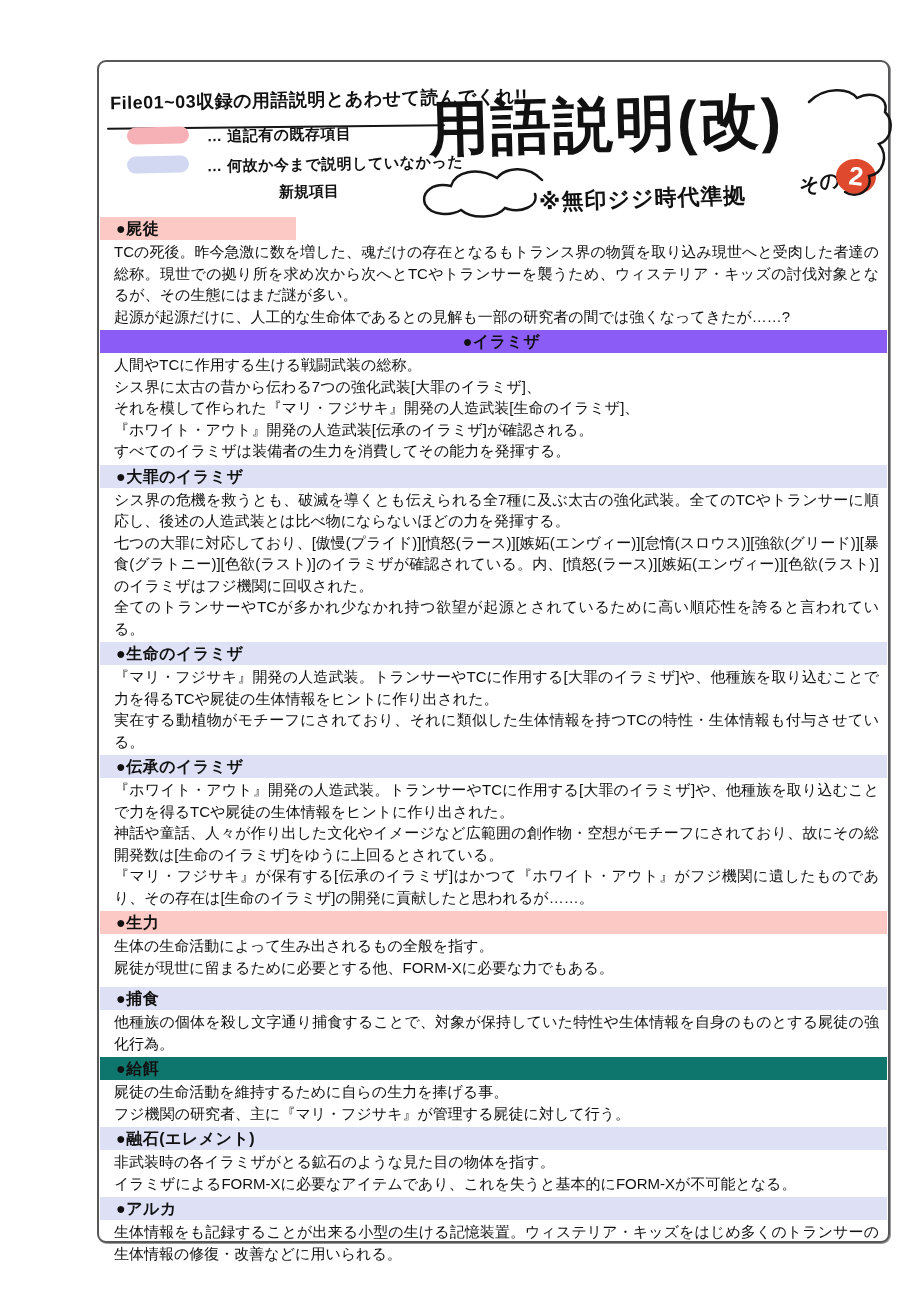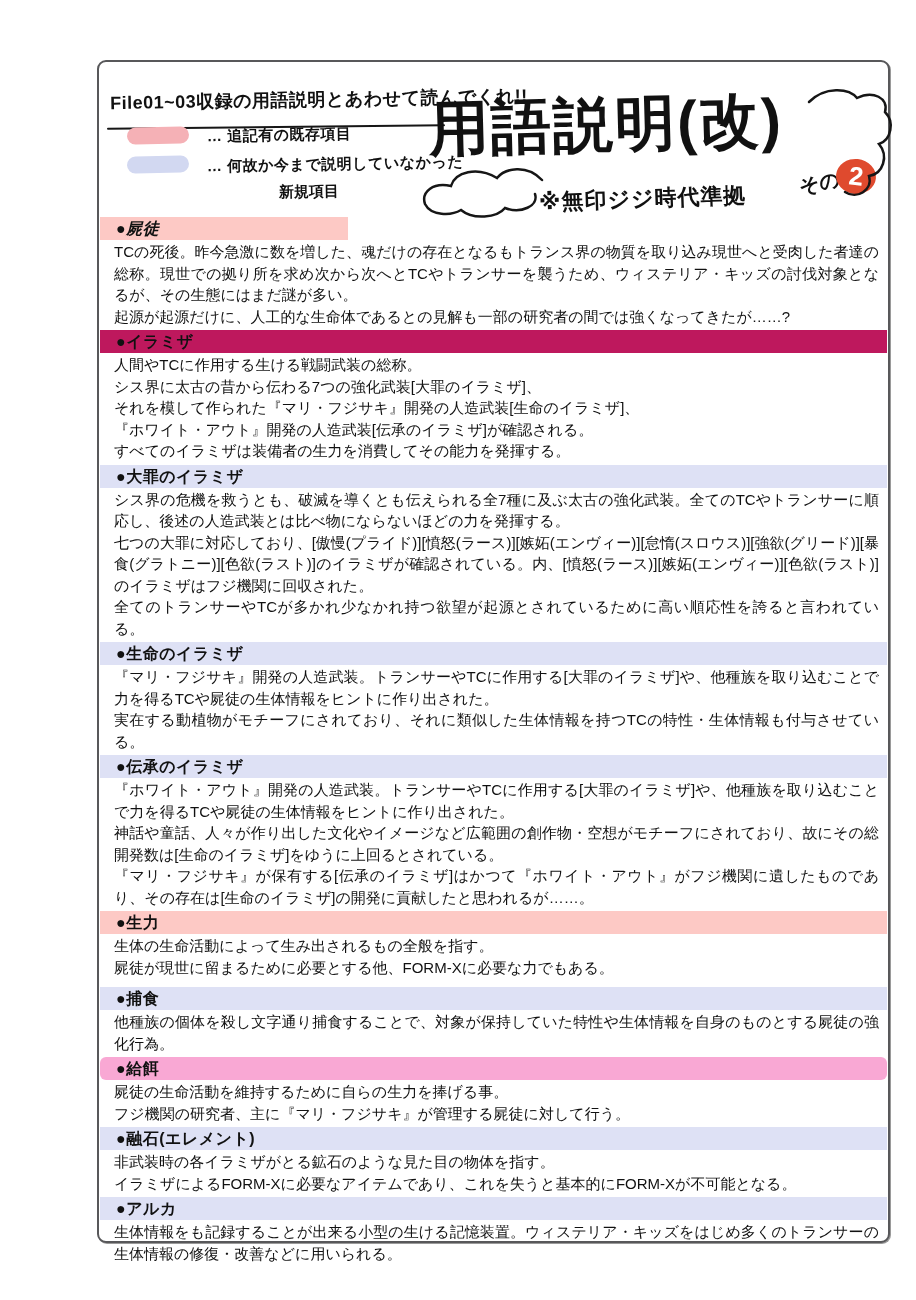--- a/index.html
+++ b/index.html
@@ -55,21 +55,21 @@
     letter-spacing:1px;transform:rotate(-2deg);white-space:nowrap;
   }
   .cloud{position:absolute;}
   
   .sections{position:absolute;left:1px;top:155px;width:787px;}
   .section{margin-bottom:2px;}
   .sec-title{
     height:23px;line-height:23px;padding-left:16px;box-sizing:border-box;
     font-size:16px;font-weight:bold;letter-spacing:.5px;
   }
-  .sec-title.short{width:248px;font-style:italic;}
+  .sec-title.short{width:196px;}
   .sec-body{padding:1px 8px 1px 14px;}
   .sec-body p{
     margin:0;font-size:15px;line-height:21.5px;letter-spacing:0;
     text-align:justify;
   }
 </style>
 </head>
 <body>
 
 <div class="page-frame" style="border-color: rgb(88, 88, 90);">
@@ -104,21 +104,21 @@
   <div class="sections" id="sections">
   <div class="section">
     <div class="sec-title short" style="background: rgb(253, 201, 197);">●屍徒</div>
     <div class="sec-body">
           <p>TCの死後。昨今急激に数を増した、魂だけの存在となるもトランス界の物質を取り込み現世へと受肉した者達の総称。現世での拠り所を求め次から次へとTCやトランサーを襲うため、ウィステリア・キッズの討伐対象となるが、その生態にはまだ謎が多い。</p>
           <p>起源が起源だけに、人工的な生命体であるとの見解も一部の研究者の間では強くなってきたが……?</p>
         </div>
   </div>
 
   <div class="section">
-    <div class="sec-title" style="background: #be185d;">●イラミザ</div>
+    <div class="sec-title" style="background: #8b5cf6; text-align: center;">●イラミザ</div>
     <div class="sec-body">
           <p>人間やTCに作用する生ける戦闘武装の総称。</p>
           <p>シス界に太古の昔から伝わる7つの強化武装[大罪のイラミザ]、</p>
           <p>それを模して作られた『マリ・フジサキ』開発の人造武装[生命のイラミザ]、</p>
           <p>『ホワイト・アウト』開発の人造武装[伝承のイラミザ]が確認される。</p>
           <p>すべてのイラミザは装備者の生力を消費してその能力を発揮する。</p>
         </div>
   </div>
 
   <div class="section">
@@ -156,21 +156,21 @@
   </div>
 
   <div class="section">
     <div class="sec-title" style="background: rgb(222, 225, 245); margin-top: 8px;">●捕食</div>
     <div class="sec-body">
           <p>他種族の個体を殺し文字通り捕食することで、対象が保持していた特性や生体情報を自身のものとする屍徒の強化行為。</p>
         </div>
   </div>
 
   <div class="section">
-    <div class="sec-title" style="background: #f9a8d4; border-radius: 6px;">●給餌</div>
+    <div class="sec-title" style="background: #0f766e;">●給餌</div>
     <div class="sec-body">
           <p>屍徒の生命活動を維持するために自らの生力を捧げる事。</p>
           <p>フジ機関の研究者、主に『マリ・フジサキ』が管理する屍徒に対して行う。</p>
         </div>
   </div>
 
   <div class="section">
     <div class="sec-title" style="background: rgb(222, 225, 245);">●融石(エレメント)</div>
     <div class="sec-body">
           <p>非武装時の各イラミザがとる鉱石のような見た目の物体を指す。</p>

